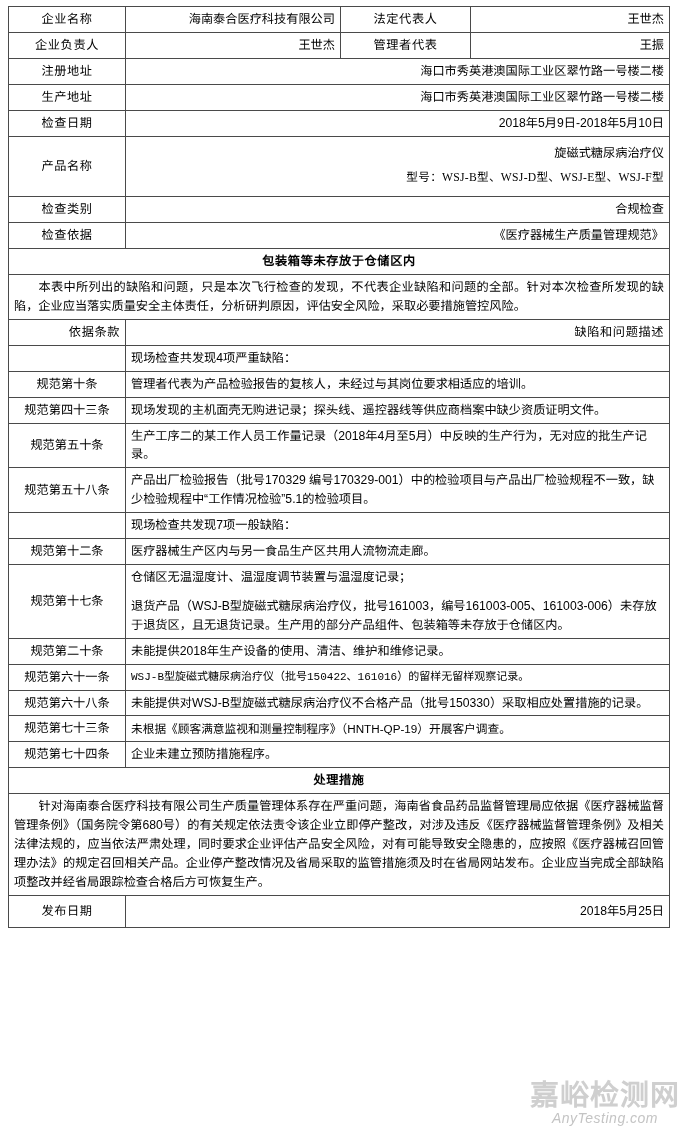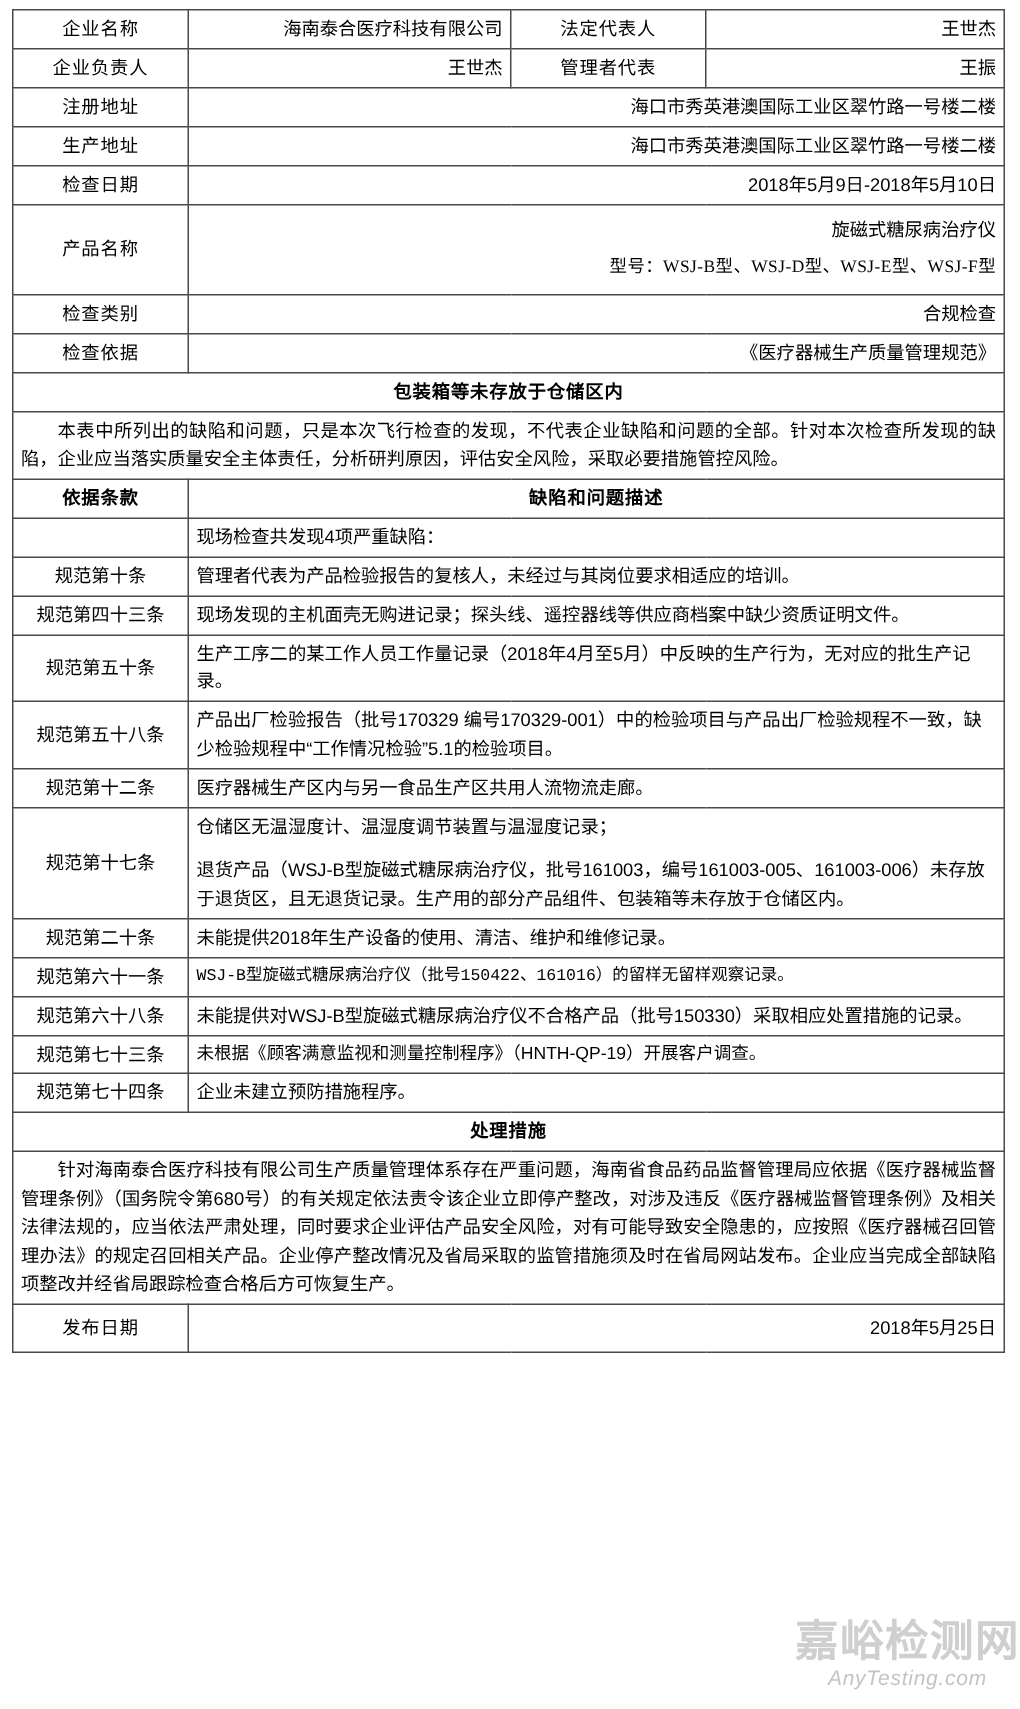--- a/index.html
+++ b/index.html
@@ -53,22 +53,22 @@
   }
   .para {
     text-align: justify;
     text-justify: inter-ideograph;
     text-indent: 2em;
     font-size: 12.2px;
     line-height: 1.95;
     padding: 6px 8px 7px 8px;
   }
   .colhdr {
-    text-align: center;
-    font-weight: bold;
+    text-align: right;
+    font-weight: normal;
     font-size: 12.6px;
     letter-spacing: 0.6px;
     padding: 5px;
   }
   .clause {
     text-align: center;
     font-size: 12.2px;
     white-space: nowrap;
   }
   .desc {
@@ -208,20 +208,24 @@
       <tr>
         <td class="clause">规范第五十条</td>
         <td class="desc" colspan="3">生产工序二的某工作人员工作量记录（2018年4月至5月）中反映的生产行为，无对应的批生产记录。</td>
       </tr>
 
       <tr>
         <td class="clause">规范第五十八条</td>
         <td class="desc" colspan="3">产品出厂检验报告（批号170329 编号170329-001）中的检验项目与产品出厂检验规程不一致，缺少检验规程中“工作情况检验”5.1的检验项目。</td>
       </tr>
 
+      <tr>
+        <td class="clause">&nbsp;</td>
+        <td class="desc" colspan="3">现场检查共发现7项一般缺陷：</td>
+      </tr>
 
       <tr>
         <td class="clause">规范第十二条</td>
         <td class="desc" colspan="3">医疗器械生产区内与另一食品生产区共用人流物流走廊。</td>
       </tr>
 
       <tr>
         <td class="clause">规范第十七条</td>
         <td class="desc" colspan="3">
           <p>仓储区无温湿度计、温湿度调节装置与温湿度记录；</p>

